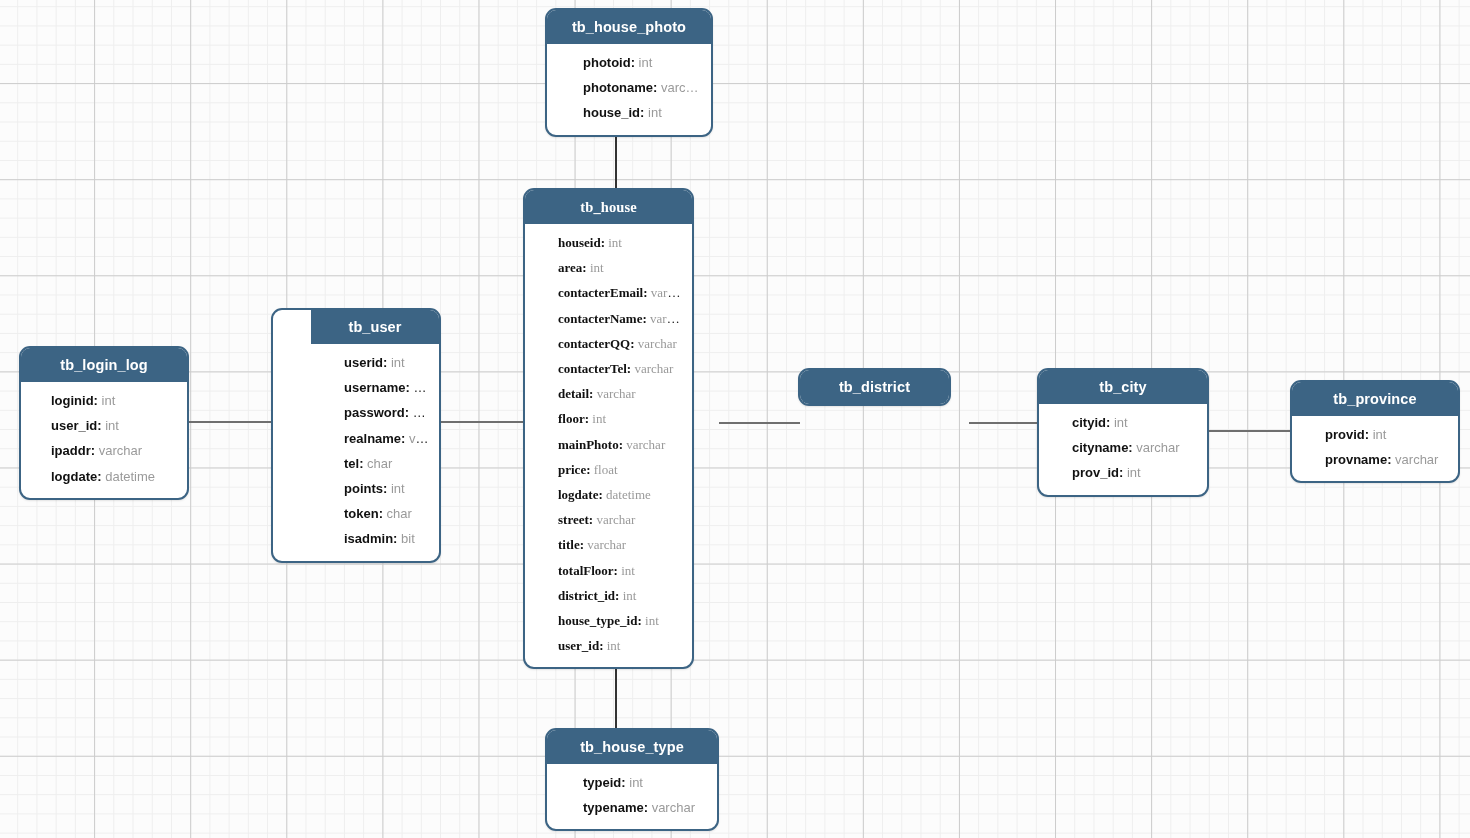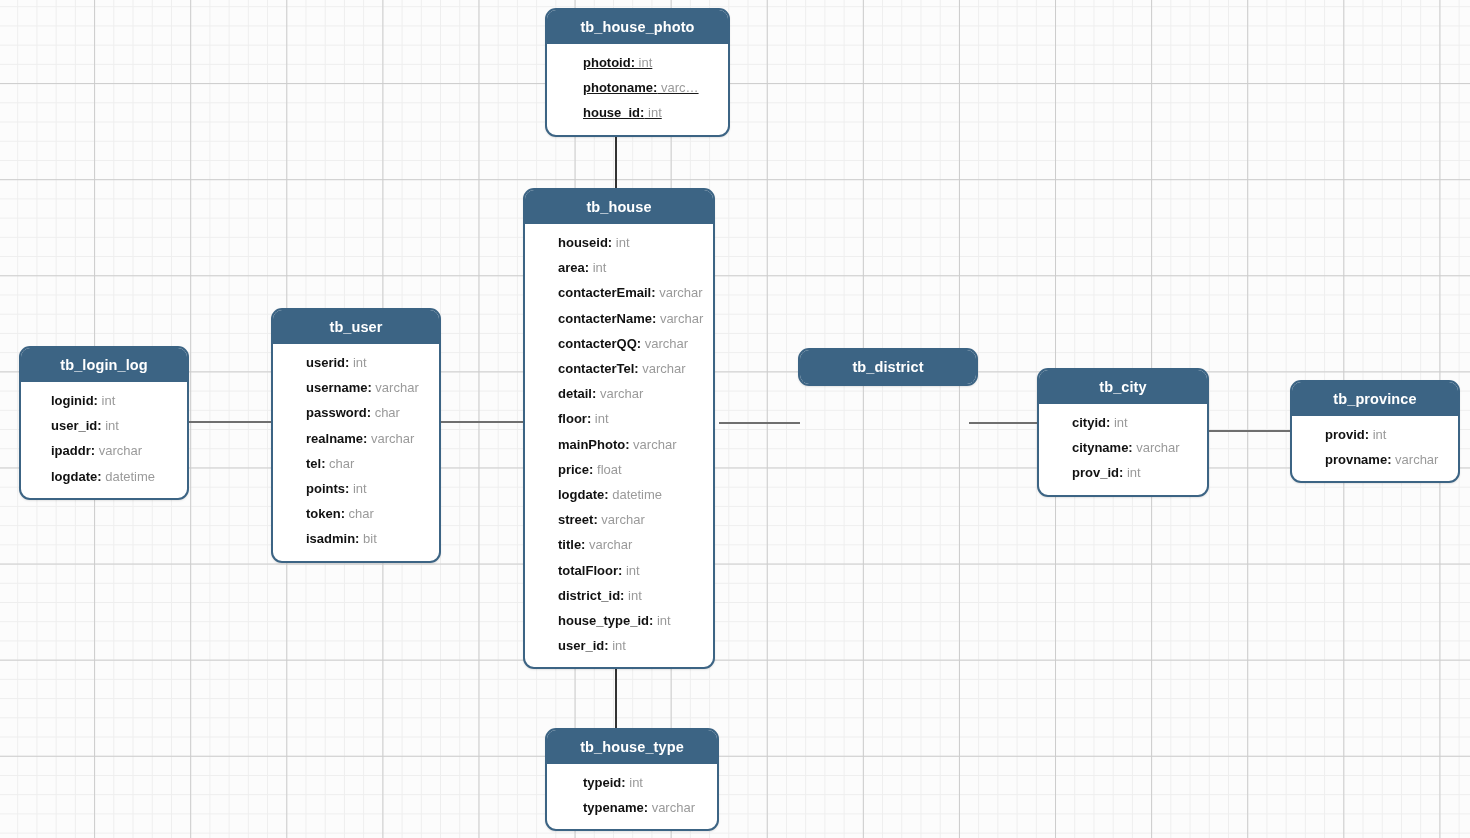--- a/index.html
+++ b/index.html
@@ -79,21 +79,21 @@
   .col .cname {
     color: #111111;
     font-weight: 600;
   }
   .col .ctype {
     color: #9a9a9a;
     font-weight: 400;
   }
 
   
-  .tbl[data-name="table-tb_house_photo"] .col { padding-left: 36px; text-decoration: underline; }
+  .tbl[data-name="table-tb_house_photo"] .col { padding-left: 36px; }
   .tbl[data-name="table-tb_house"] .col { padding-left: 33px; }
   .tbl[data-name="table-tb_user"] .col { padding-left: 33px; }
   .tbl[data-name="table-tb_login_log"] .col { padding-left: 30px; }
   .tbl[data-name="table-tb_district"] .col { padding-left: 33px; }
   .tbl[data-name="table-tb_city"] .col { padding-left: 33px; }
   .tbl[data-name="table-tb_province"] .col { padding-left: 33px; }
   .tbl[data-name="table-tb_house_type"] .col { padding-left: 36px; }
 </style>
 </head>
 <body>
@@ -102,29 +102,29 @@
   <div id="connector-layer" data-name="connector-layer">
       <div class="conn v" data-name="relationship-tb_house_photo-to-tb_house" style="left: 615px; top: 133px; height: 55px;"></div>
       <div class="conn h" data-name="relationship-tb_login_log-to-tb_user" style="left: 189px; top: 421px; width: 84px;"></div>
       <div class="conn h" data-name="relationship-tb_user-to-tb_house" style="left: 440px; top: 421px; width: 85px;"></div>
       <div class="conn h" data-name="relationship-tb_house-to-tb_district" style="left: 719px; top: 422px; width: 81px;"></div>
       <div class="conn h" data-name="relationship-tb_district-to-tb_city" style="left: 969px; top: 422px; width: 70px;"></div>
       <div class="conn h" data-name="relationship-tb_city-to-tb_province" style="left: 1208px; top: 430px; width: 84px;"></div>
       <div class="conn v" data-name="relationship-tb_house-to-tb_house_type" style="left: 615px; top: 664px; height: 66px;"></div>
     </div>
   <div id="table-layer" data-name="table-layer">
-      <div class="tbl" data-name="table-tb_house_photo" style="left: 545px; top: 8px; width: 185px;">
+      <div class="tbl" data-name="table-tb_house_photo" style="left: 545px; top: 8px; width: 168px;">
         <div class="tbl-header" data-name="table-title-tb_house_photo">tb_house_photo</div>
         <div class="tbl-body" data-name="table-columns-tb_house_photo">
           <div class="col" data-name="column-row"><span class="cname" data-name="column-name">photoid:</span><span class="ctype" data-name="column-type"> int</span></div>
           <div class="col" data-name="column-row"><span class="cname" data-name="column-name">photoname:</span><span class="ctype" data-name="column-type"> varc…</span></div>
           <div class="col" data-name="column-row"><span class="cname" data-name="column-name">house_id:</span><span class="ctype" data-name="column-type"> int</span></div>
         </div>
       </div>
-      <div class="tbl" data-name="table-tb_house" style="left: 523px; top: 188px; width: 192px;">
+      <div class="tbl" data-name="table-tb_house" style="left: 523px; top: 188px; width: 171px; font-family: Liberation Serif, serif;">
         <div class="tbl-header" data-name="table-title-tb_house">tb_house</div>
         <div class="tbl-body" data-name="table-columns-tb_house">
           <div class="col" data-name="column-row"><span class="cname" data-name="column-name">houseid:</span><span class="ctype" data-name="column-type"> int</span></div>
           <div class="col" data-name="column-row"><span class="cname" data-name="column-name">area:</span><span class="ctype" data-name="column-type"> int</span></div>
           <div class="col" data-name="column-row"><span class="cname" data-name="column-name">contacterEmail:</span><span class="ctype" data-name="column-type"> varchar</span></div>
           <div class="col" data-name="column-row"><span class="cname" data-name="column-name">contacterName:</span><span class="ctype" data-name="column-type"> varchar</span></div>
           <div class="col" data-name="column-row"><span class="cname" data-name="column-name">contacterQQ:</span><span class="ctype" data-name="column-type"> varchar</span></div>
           <div class="col" data-name="column-row"><span class="cname" data-name="column-name">contacterTel:</span><span class="ctype" data-name="column-type"> varchar</span></div>
           <div class="col" data-name="column-row"><span class="cname" data-name="column-name">detail:</span><span class="ctype" data-name="column-type"> varchar</span></div>
           <div class="col" data-name="column-row"><span class="cname" data-name="column-name">floor:</span><span class="ctype" data-name="column-type"> int</span></div>
@@ -132,21 +132,21 @@
           <div class="col" data-name="column-row"><span class="cname" data-name="column-name">price:</span><span class="ctype" data-name="column-type"> float</span></div>
           <div class="col" data-name="column-row"><span class="cname" data-name="column-name">logdate:</span><span class="ctype" data-name="column-type"> datetime</span></div>
           <div class="col" data-name="column-row"><span class="cname" data-name="column-name">street:</span><span class="ctype" data-name="column-type"> varchar</span></div>
           <div class="col" data-name="column-row"><span class="cname" data-name="column-name">title:</span><span class="ctype" data-name="column-type"> varchar</span></div>
           <div class="col" data-name="column-row"><span class="cname" data-name="column-name">totalFloor:</span><span class="ctype" data-name="column-type"> int</span></div>
           <div class="col" data-name="column-row"><span class="cname" data-name="column-name">district_id:</span><span class="ctype" data-name="column-type"> int</span></div>
           <div class="col" data-name="column-row"><span class="cname" data-name="column-name">house_type_id:</span><span class="ctype" data-name="column-type"> int</span></div>
           <div class="col" data-name="column-row"><span class="cname" data-name="column-name">user_id:</span><span class="ctype" data-name="column-type"> int</span></div>
         </div>
       </div>
-      <div class="tbl" data-name="table-tb_user" style="left: 271px; top: 308px; width: 170px;">
+      <div class="tbl" data-name="table-tb_user" style="left: 271px; top: 308px; width: 170px; padding-left: 38px;">
         <div class="tbl-header" data-name="table-title-tb_user">tb_user</div>
         <div class="tbl-body" data-name="table-columns-tb_user">
           <div class="col" data-name="column-row"><span class="cname" data-name="column-name">userid:</span><span class="ctype" data-name="column-type"> int</span></div>
           <div class="col" data-name="column-row"><span class="cname" data-name="column-name">username:</span><span class="ctype" data-name="column-type"> varchar</span></div>
           <div class="col" data-name="column-row"><span class="cname" data-name="column-name">password:</span><span class="ctype" data-name="column-type"> char</span></div>
           <div class="col" data-name="column-row"><span class="cname" data-name="column-name">realname:</span><span class="ctype" data-name="column-type"> varchar</span></div>
           <div class="col" data-name="column-row"><span class="cname" data-name="column-name">tel:</span><span class="ctype" data-name="column-type"> char</span></div>
           <div class="col" data-name="column-row"><span class="cname" data-name="column-name">points:</span><span class="ctype" data-name="column-type"> int</span></div>
           <div class="col" data-name="column-row"><span class="cname" data-name="column-name">token:</span><span class="ctype" data-name="column-type"> char</span></div>
           <div class="col" data-name="column-row"><span class="cname" data-name="column-name">isadmin:</span><span class="ctype" data-name="column-type"> bit</span></div>
@@ -154,21 +154,21 @@
       </div>
       <div class="tbl" data-name="table-tb_login_log" style="left: 19px; top: 346px; width: 170px;">
         <div class="tbl-header" data-name="table-title-tb_login_log">tb_login_log</div>
         <div class="tbl-body" data-name="table-columns-tb_login_log">
           <div class="col" data-name="column-row"><span class="cname" data-name="column-name">loginid:</span><span class="ctype" data-name="column-type"> int</span></div>
           <div class="col" data-name="column-row"><span class="cname" data-name="column-name">user_id:</span><span class="ctype" data-name="column-type"> int</span></div>
           <div class="col" data-name="column-row"><span class="cname" data-name="column-name">ipaddr:</span><span class="ctype" data-name="column-type"> varchar</span></div>
           <div class="col" data-name="column-row"><span class="cname" data-name="column-name">logdate:</span><span class="ctype" data-name="column-type"> datetime</span></div>
         </div>
       </div>
-      <div class="tbl" data-name="table-tb_district" style="left: 798px; top: 348px; width: 180px;">
+      <div class="tbl" data-name="table-tb_district" style="left: 798px; top: 368px; width: 153px;">
         <div class="tbl-header" data-name="table-title-tb_district">tb_district</div>
       </div>
       <div class="tbl" data-name="table-tb_city" style="left: 1037px; top: 368px; width: 172px;">
         <div class="tbl-header" data-name="table-title-tb_city">tb_city</div>
         <div class="tbl-body" data-name="table-columns-tb_city">
           <div class="col" data-name="column-row"><span class="cname" data-name="column-name">cityid:</span><span class="ctype" data-name="column-type"> int</span></div>
           <div class="col" data-name="column-row"><span class="cname" data-name="column-name">cityname:</span><span class="ctype" data-name="column-type"> varchar</span></div>
           <div class="col" data-name="column-row"><span class="cname" data-name="column-name">prov_id:</span><span class="ctype" data-name="column-type"> int</span></div>
         </div>
       </div>

